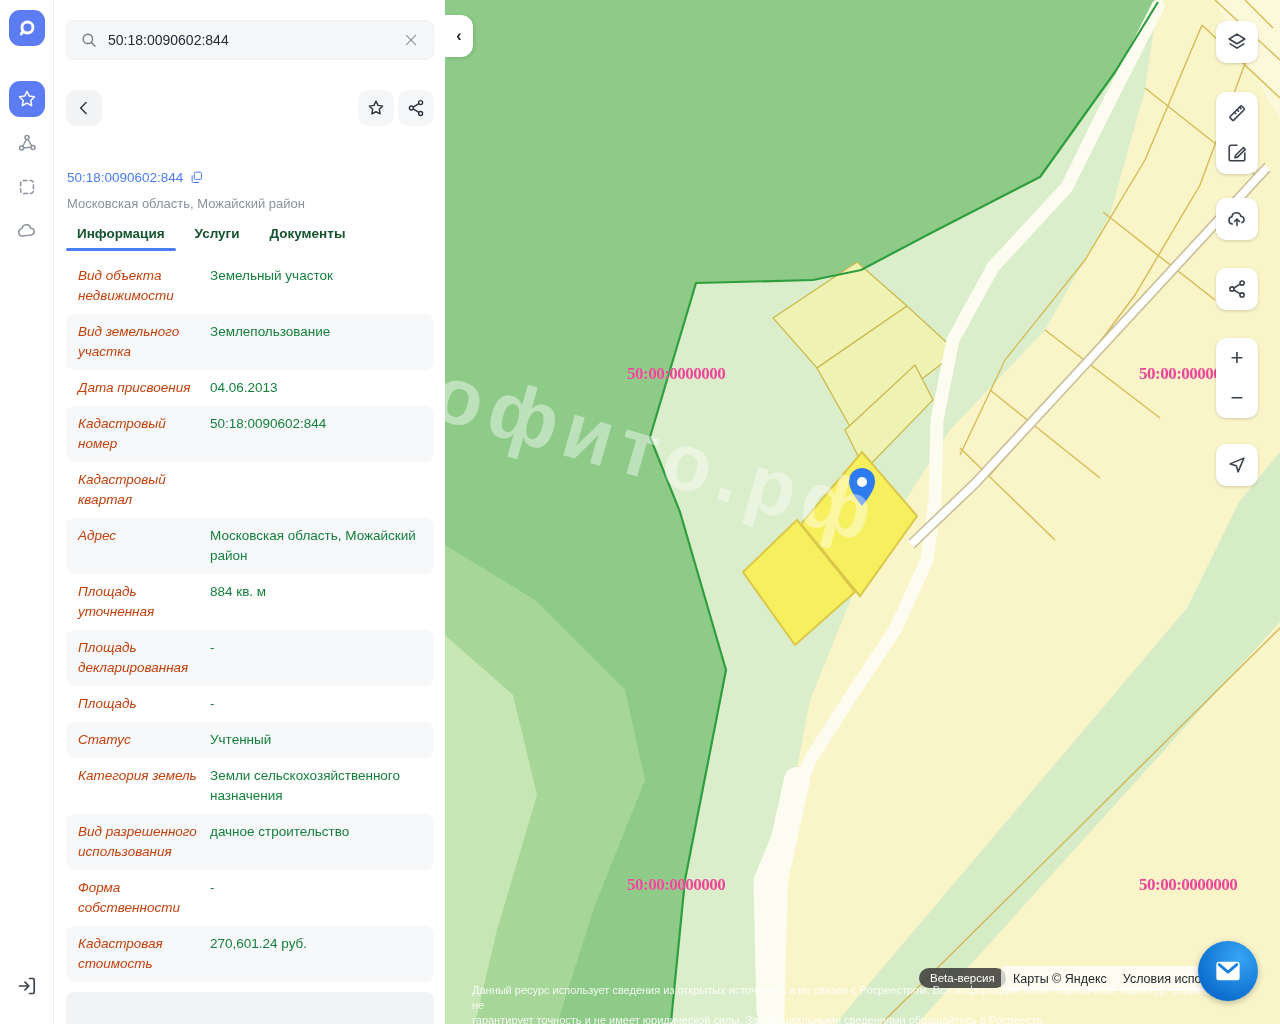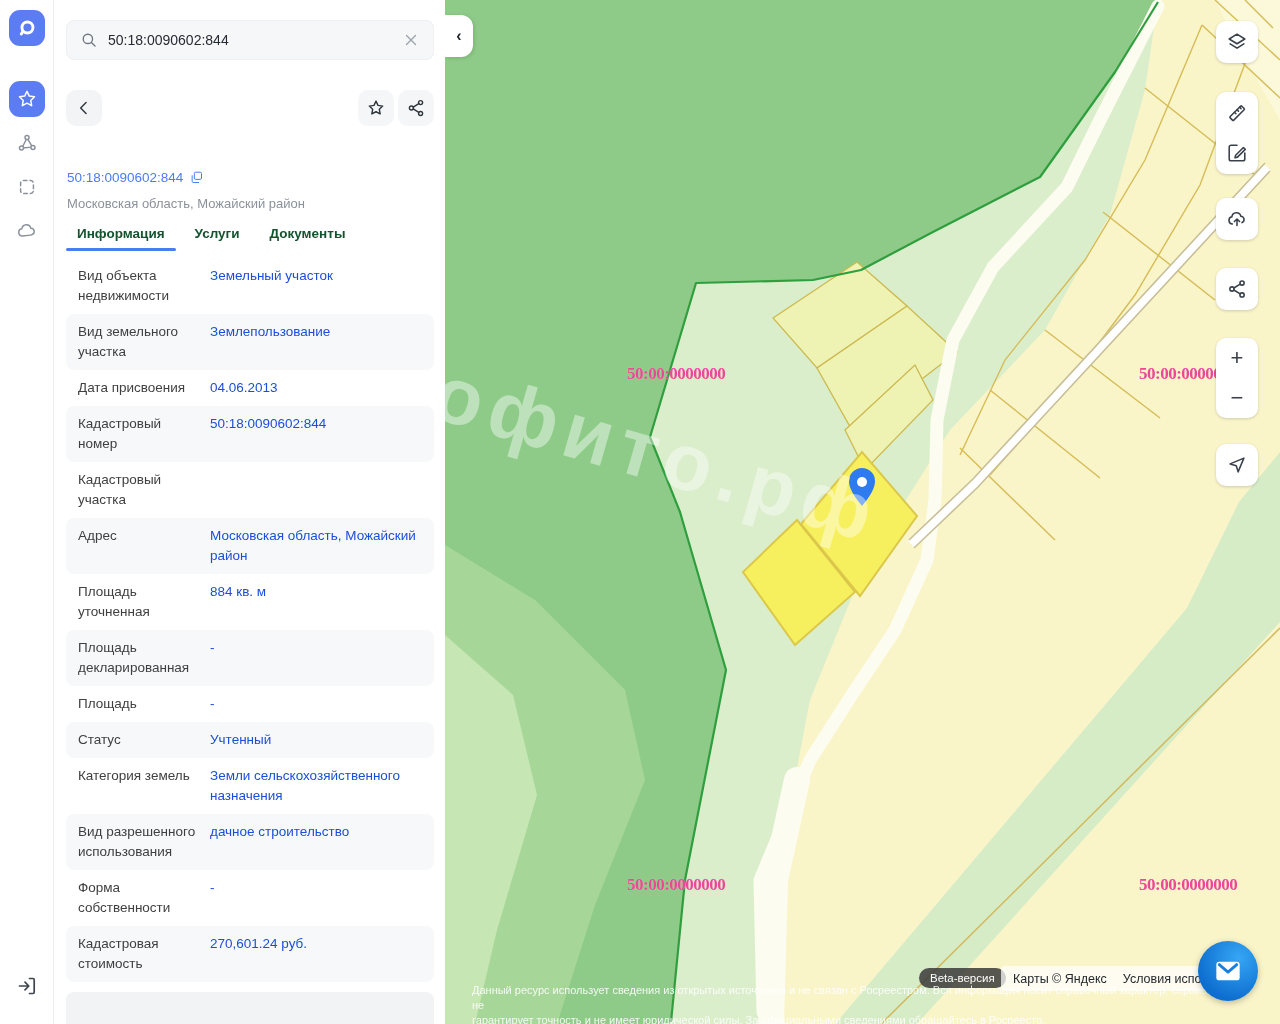--- a/index.html
+++ b/index.html
@@ -37,22 +37,22 @@
   #obj-link svg { width:15px; height:15px; stroke:#4b7cf4; fill:none; stroke-width:1.6; stroke-linejoin:round; }
   #obj-sub { position:absolute; left:13px; top:196px; font-size:13px; color:#8b929c; }
 
   #tabs { position:absolute; left:12px; top:222px; display:flex; }
   .tab { position:relative; padding:4px 11px 10px; font-size:13.5px; font-weight:700; color:#14532d; cursor:pointer; margin-right:8px; }
   .tab.active::after { content:""; position:absolute; left:0; right:0; bottom:0; height:3px; background:#4a7cf3; border-radius:2px; }
 
   #info-table { position:absolute; left:12px; top:258px; width:368px; }
   .irow { display:flex; padding:8px 12px; border-radius:8px; }
   .irow:nth-child(even) { background:#f7f8f9; }
-  .irow .lbl { width:132px; flex:none; padding-right:10px; font-size:13.5px; line-height:20px; color:#404040; }
-  .irow .val { flex:1; font-size:13.5px; line-height:20px; color:#1d4ed8; }
+  .irow .lbl { width:132px; flex:none; padding-right:10px; font-size:13.5px; line-height:20px; color:#c2410c;font-style:italic; }
+  .irow .val { flex:1; font-size:13.5px; line-height:20px; color:#15803d; }
   .irow-partial { margin-top:10px; height:46px; border-radius:8px; background:#f2f3f5; }
 
   
   #map { position:relative; flex:1; height:100%; overflow:hidden; }
   #map-svg { position:absolute; left:0; top:0; width:835px; height:1024px; }
 
   .cad-label { position:absolute; font-family:Liberation Serif, serif; font-weight:700; font-size:17px; color:#ec4899; white-space:nowrap; letter-spacing:-0.5px; text-shadow:0 0 1px rgba(255,230,200,.6); }
   #watermark { position:absolute; left:-18px; top:408px; font-size:80px; font-weight:700; letter-spacing:8px; color:rgba(255,255,255,.42); transform:rotate(16deg); white-space:nowrap; pointer-events:none; }
 
   #collapse-btn { position:absolute; left:0; top:15px; width:28px; height:42px; background:#fff; border-radius:0 12px 12px 0; box-shadow:1px 1px 4px rgba(0,0,0,.14); display:flex; align-items:center; justify-content:center; font-size:16px; font-weight:700; color:#1d232b; cursor:pointer; }
@@ -183,21 +183,21 @@
         <div class="lbl">Дата присвоения</div>
         <div class="val">04.06.2013</div>
       </div>
 
       <div class="irow">
         <div class="lbl">Кадастровый номер</div>
         <div class="val">50:18:0090602:844</div>
       </div>
 
       <div class="irow">
-        <div class="lbl">Кадастровый участка</div>
+        <div class="lbl">Кадастровый квартал</div>
       </div>
 
       <div class="irow">
         <div class="lbl">Адрес</div>
         <div class="val">Московская область, Можайский район</div>
       </div>
 
       <div class="irow">
         <div class="lbl">Площадь уточненная</div>
         <div class="val">884 кв. м</div>

